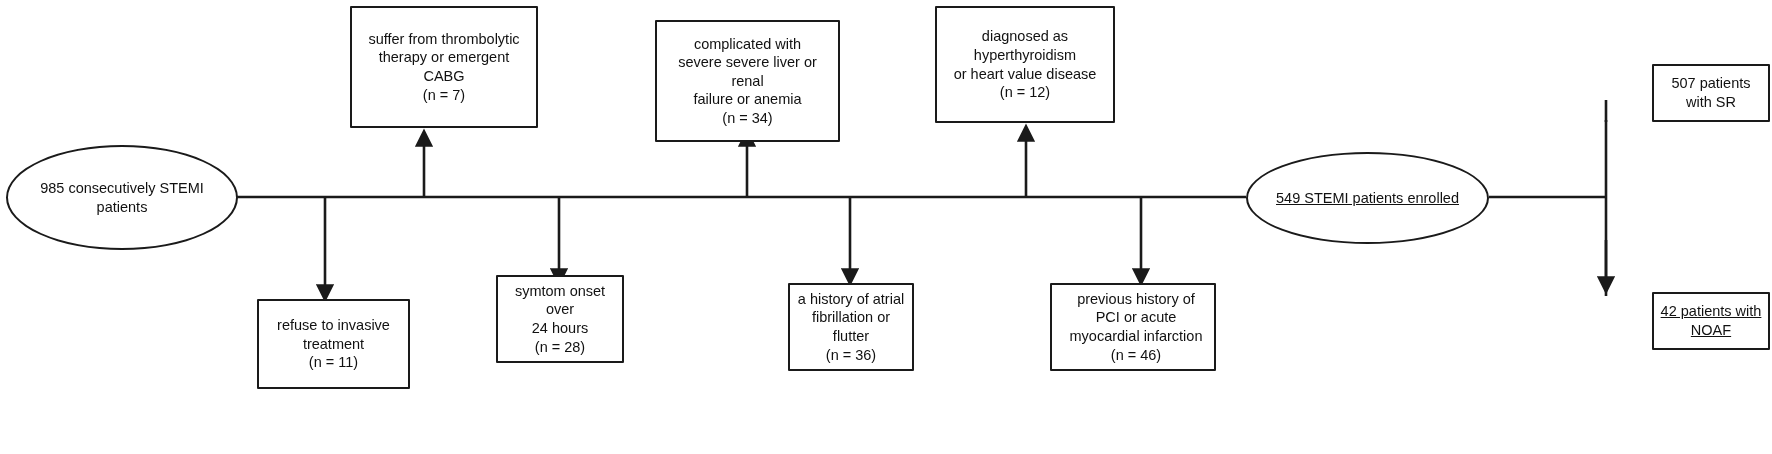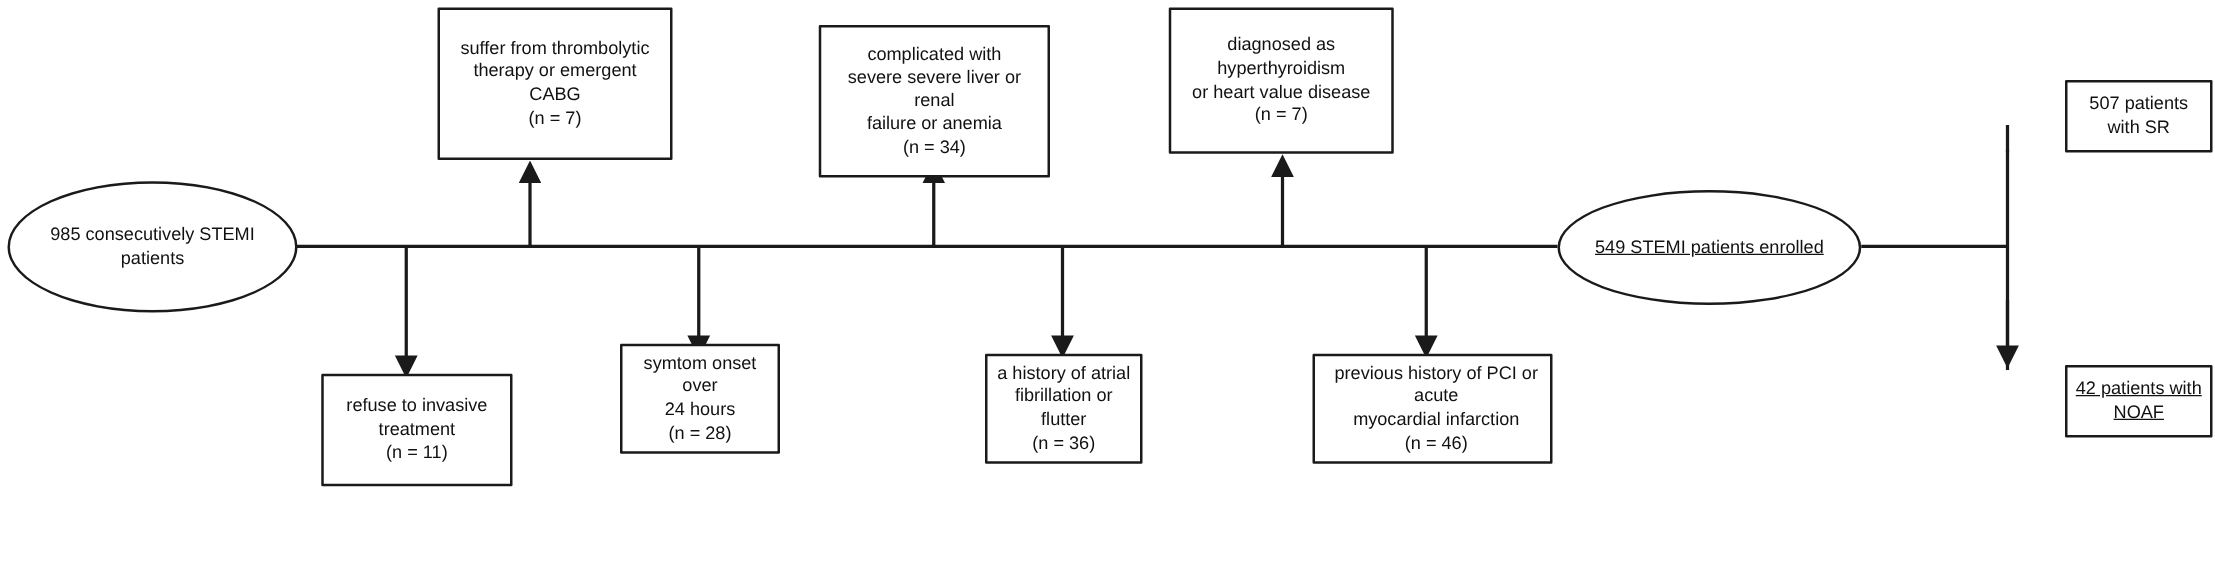--- a/index.html
+++ b/index.html
@@ -87,36 +87,36 @@
 therapy or emergent  CABG
 (n = 7)</div>
 
   <div class="node box" style="left:655px; top:6px; width:185px; height:122px;margin-top:14px;">complicated with
 severe severe liver or renal
 failure or anemia
 (n = 34)</div>
 
   <div class="node box" style="left:935px; top:6px; width:180px; height:117px;">diagnosed as hyperthyroidism
 or heart value disease
-(n = 7)</div>
+(n = 12)</div>
 
   <div class="node box" style="left:257px; top:299px; width:153px; height:90px;">refuse to invasive
 treatment
 (n = 11)</div>
 
   <div class="node box" style="left:496px; top:275px; width:128px; height:88px;">symtom onset over
 24 hours
 (n = 28)</div>
 
   <div class="node box" style="left:788px; top:283px; width:126px; height:88px;">a history of atrial
 fibrillation or
 flutter
 (n = 36)</div>
 
-  <div class="node box" style="left:1050px; top:283px; width:192px; height:88px;padding-left:12px;">previous history of PCI or acute
+  <div class="node box" style="left:1050px; top:283px; width:166px; height:88px;padding-left:12px;">previous history of PCI or acute
 myocardial infarction
 (n = 46)</div>
 
   <div class="node ellipse" style="left:1246px; top:152px; width:243px; height:92px;text-decoration:underline;">549 STEMI patients enrolled</div>
 
   <div class="node box" style="left:1652px; top:64px; width:118px; height:58px;">507 patients
 with SR</div>
 
   <div class="node box" style="left:1652px; top:292px; width:118px; height:58px;text-decoration:underline;">42 patients with
 NOAF</div>

